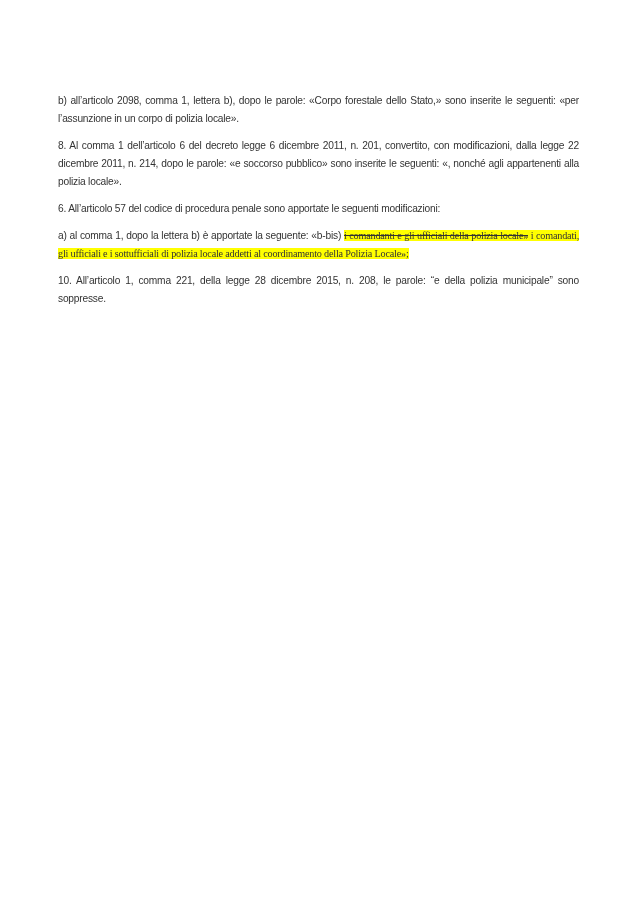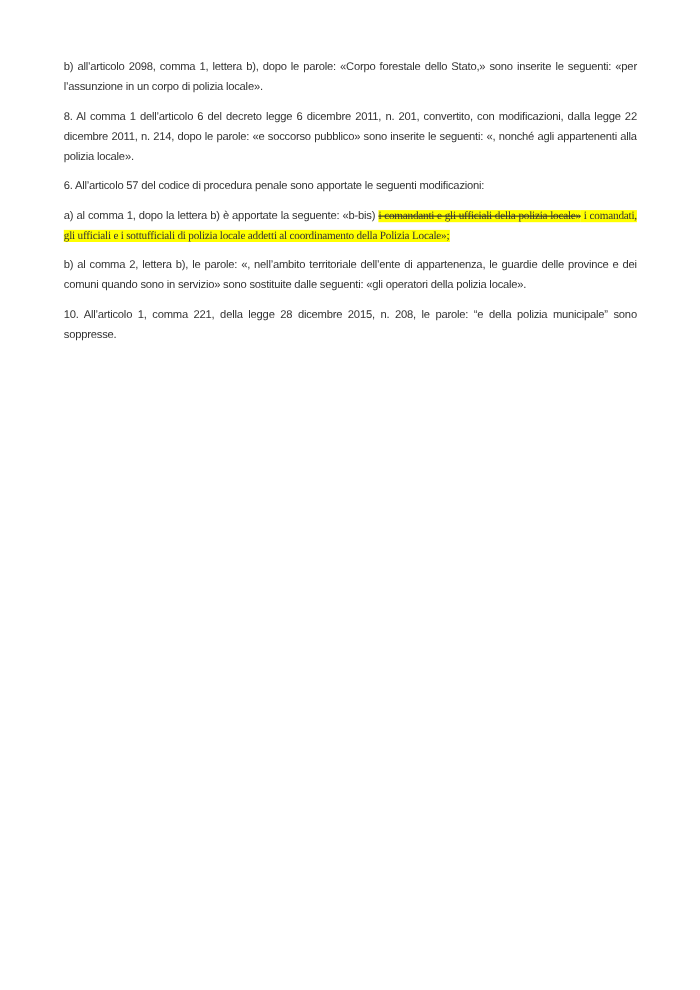--- a/index.html
+++ b/index.html
@@ -7,21 +7,21 @@
   body {
     width: 636px;
     height: 900px;
     background: #ffffff;
     overflow: hidden;
   }
   .page {
     width: 636px;
     height: 682px;
     background: var(--page-bg, #ffffff);
-    padding: 53px 57px 0 58px;
+    padding: 92px 57px 0 58px;
   }
   .doc-par {
     margin: 0 0 9px 0;
     font-family: "Liberation Sans", sans-serif;
     font-size: 10.2px;
     line-height: 18px;
     letter-spacing: -0.2px;
     color: var(--ink, #333333);
     text-align: justify;
   }
@@ -30,16 +30,15 @@
 </style>
 </head>
 <body>
 
 <div class="page">
   <div id="doc">
       <p class="doc-par"><span>b) all’articolo 2098, comma 1, lettera b), dopo le parole: «Corpo forestale dello Stato,» sono inserite le seguenti: «per l’assunzione in un corpo di polizia locale».</span></p>
       <p class="doc-par"><span>8. Al comma 1 dell’articolo 6 del decreto legge 6 dicembre 2011, n. 201, convertito, con modificazioni, dalla legge 22 dicembre 2011, n. 214, dopo le parole: «e soccorso pubblico» sono inserite le seguenti: «, nonché agli appartenenti alla polizia locale».</span></p>
       <p class="doc-par"><span>6. All’articolo 57 del codice di procedura penale sono apportate le seguenti modificazioni:</span></p>
       <p class="doc-par"><span>a) al comma 1, dopo la lettera b) è apportate la seguente: «b-bis) </span><span class="hl strike">i comandanti e gli ufficiali della polizia locale»</span><span class="hl"> i comandati, gli ufficiali e i sottufficiali di polizia locale addetti al coordinamento della Polizia Locale»;</span></p>
-      <p class="doc-par"><span>b) al comma 2, lettera b), le parole: «, nell’ambito territoriale dell’ente di appartenenza, le guardie delle province e dei comuni quando sono in servizio» sono sostituite dalle seguenti: «gli operatori della polizia locale».</span></p>
       <p class="doc-par"><span>10. All’articolo 1, comma 221, della legge 28 dicembre 2015, n. 208, le parole: “e della polizia municipale” sono soppresse.</span></p>
     </div>
 </div>
 
 </body></html>

